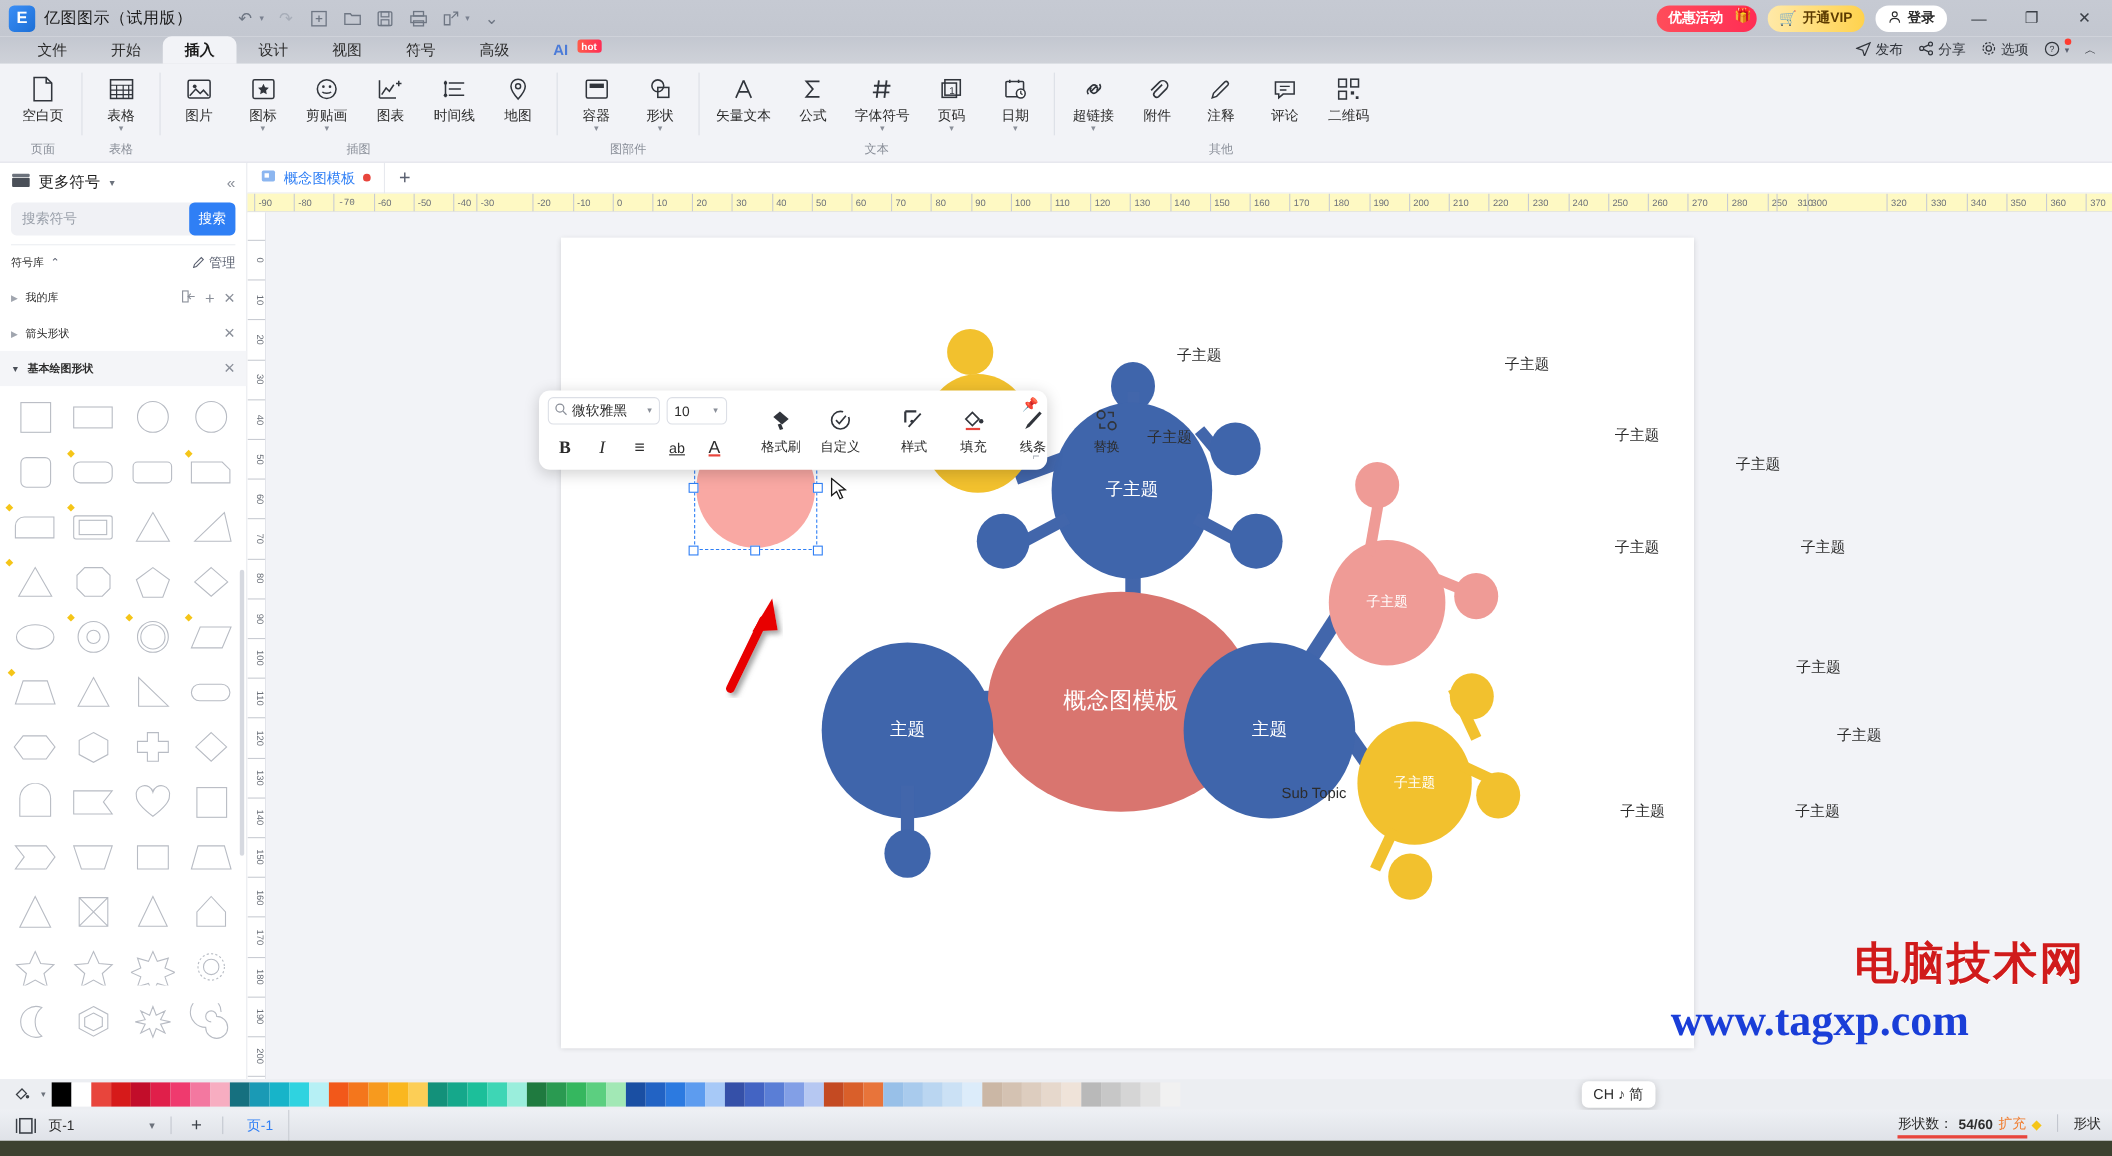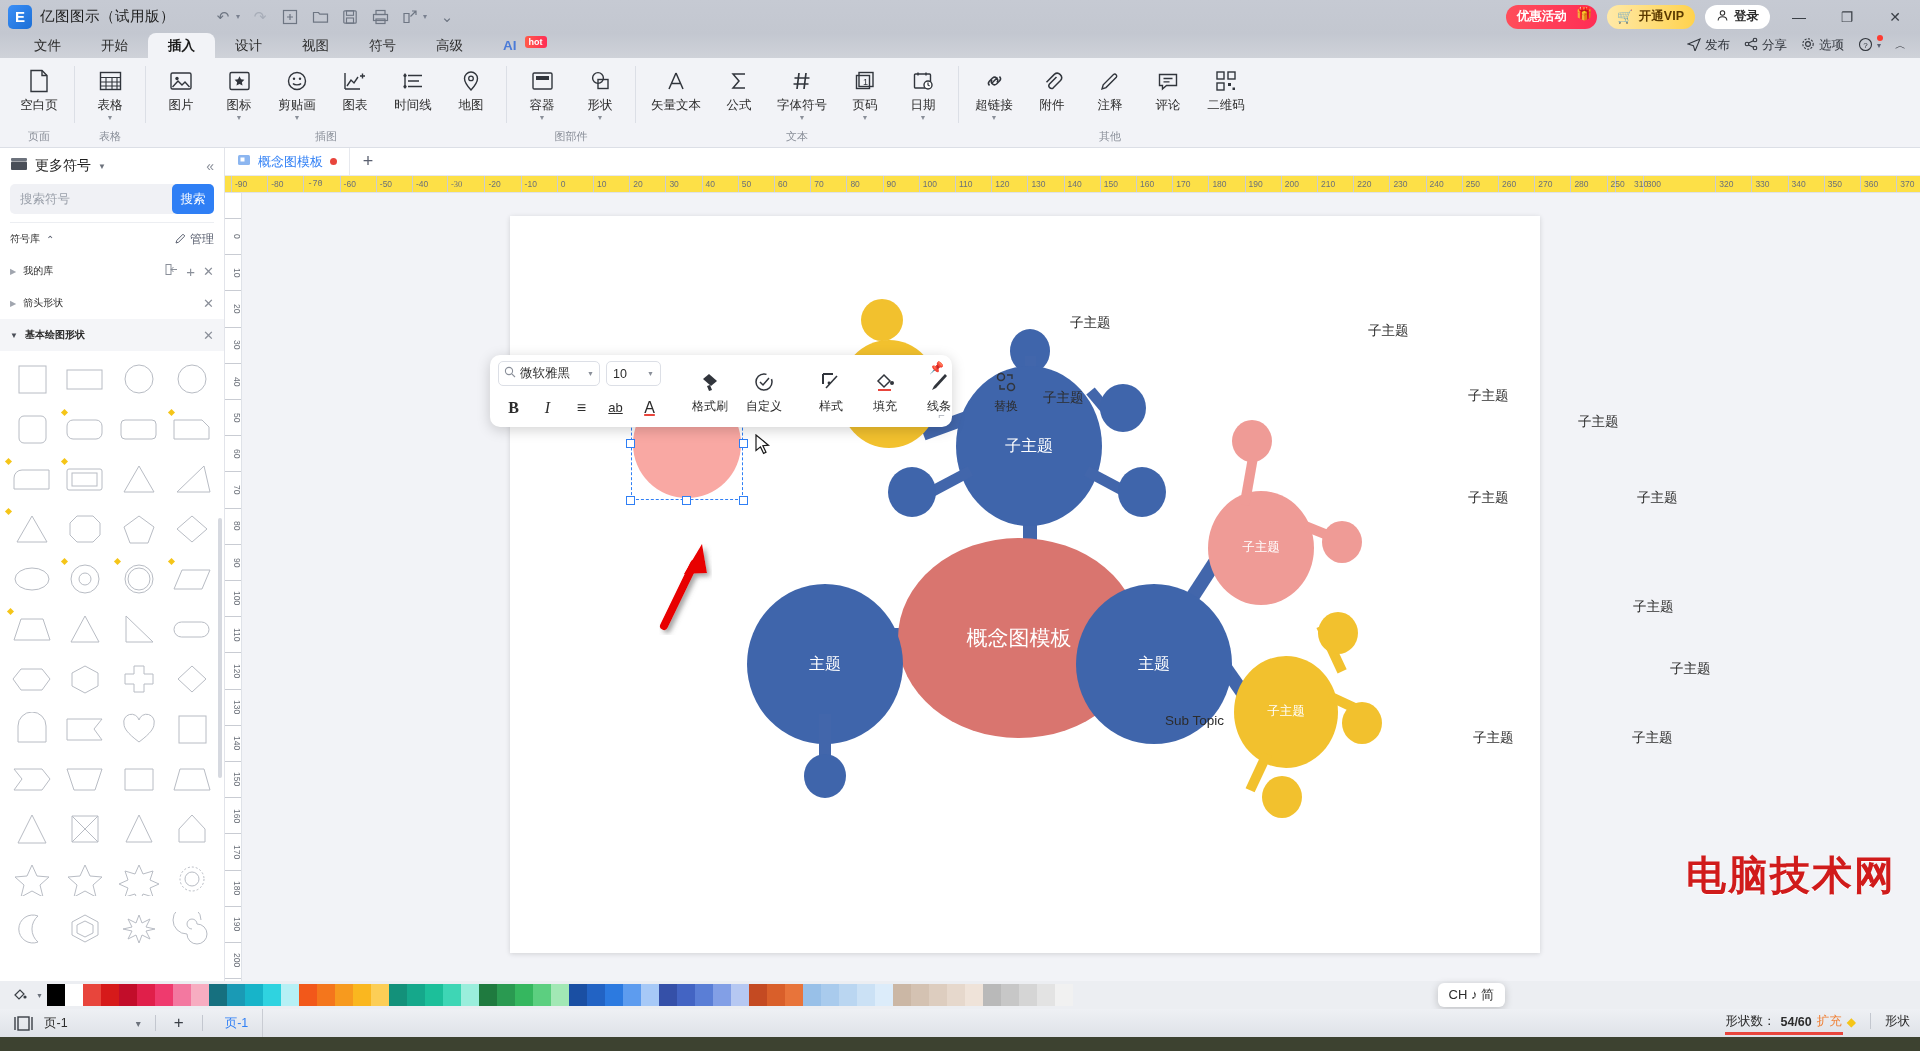--- a/index.html
+++ b/index.html
@@ -140,21 +140,21 @@
   .doctab {
     height:28px; display:flex;align-items:center; gap:7px; padding: 0 12px;
     font-size:13px; color:#2f7ff5; border-right:1px solid #e7e9ee; cursor:pointer;
   }
   .doctab .ti { color:#79a9ef; font-size:13px;}
   .dot-mod { width:7px;height:7px;border-radius:50%;background:#e8453c;}
   .tab-add { width:36px;height:28px;display:flex;align-items:center;justify-content:center;
              color:#5a6070;font-size:18px;cursor:pointer;}
   .hruler {
     position:absolute; top:176px; left:225px; right:0; height:17px;
-    background:#fde047; border-bottom:1px solid #dfe2e8; overflow:hidden;
+    background:#fef9c3; border-bottom:1px solid #dfe2e8; overflow:hidden;
   }
   .vruler {
     position:absolute; top:193px; left:225px; width:17px; bottom:70px;
     background:#fff; border-right:1px solid #dfe2e8; overflow:hidden;
   }
   .tickh { position:absolute; top:0; height:17px; font-size:8.5px; color:#6b7079;
            border-left:1px solid #c9ccd3; padding-left:3px; line-height:16px;}
   .tickv { position:absolute; left:0; width:17px; font-size:8.5px; color:#6b7079;
            border-top:1px solid #c9ccd3; text-align:center; line-height:10px;
            writing-mode: vertical-rl; }
@@ -989,21 +989,21 @@
     <div class="tab-add">+</div>
   </div>
 
   <div class="hruler" id="hruler">
       <div class="tickh" style="left: 6px;">-90</div>
       <div class="tickh" style="left: 42.2px;">-80</div>
       <div class="tickh" style="left: 78.4px; font-family: Liberation Mono, monospace;">-70</div>
       <div class="tickh" style="left: 114.6px;">-60</div>
       <div class="tickh" style="left: 150.8px;">-50</div>
       <div class="tickh" style="left: 187px;">-40</div>
-      <div class="tickh" style="left: 222px; font-family: Liberation Serif, serif;">-30</div>
+      <div class="tickh" style="left: 208px;">-30</div>
       <div class="tickh" style="left: 259.4px;">-20</div>
       <div class="tickh" style="left: 295.6px;">-10</div>
       <div class="tickh" style="left: 331.8px;">0</div>
       <div class="tickh" style="left: 368px;">10</div>
       <div class="tickh" style="left: 404.2px;">20</div>
       <div class="tickh" style="left: 440.4px;">30</div>
       <div class="tickh" style="left: 476.6px;">40</div>
       <div class="tickh" style="left: 512.8px;">50</div>
       <div class="tickh" style="left: 549px;">60</div>
       <div class="tickh" style="left: 585.2px;">70</div>
@@ -1162,20 +1162,21 @@
         </g>
       </svg>
 
       <svg class="cursorimg" style="left:245px;top:218px;" width="16" height="22" viewBox="0 0 16 22">
         <path d="M1 1l12.5 10.2-5.6.5 3.1 6.6-2.4 1.1-3.1-6.5-4.5 3.6z" fill="#fff" stroke="#1a1a1a" stroke-width="1.2"></path>
       </svg>
 
     </div>
 
     <div class="wm1">电脑技术网</div>
+    <div class="wm2">www.tagxp.com</div>
   </div>
 
   <div class="floatbar">
     <div class="fb-left">
       <div class="fb-row1">
         <div class="fb-fontsel">
           <span>
             <svg width="12" height="12" viewBox="0 0 12 12">
                 <circle cx="5" cy="5" r="3.6" fill="none" stroke="#8a8f99" stroke-width="1.1"></circle>
                 <path d="M7.8 7.8L11 11" stroke="#8a8f99" stroke-width="1.1"></path>

